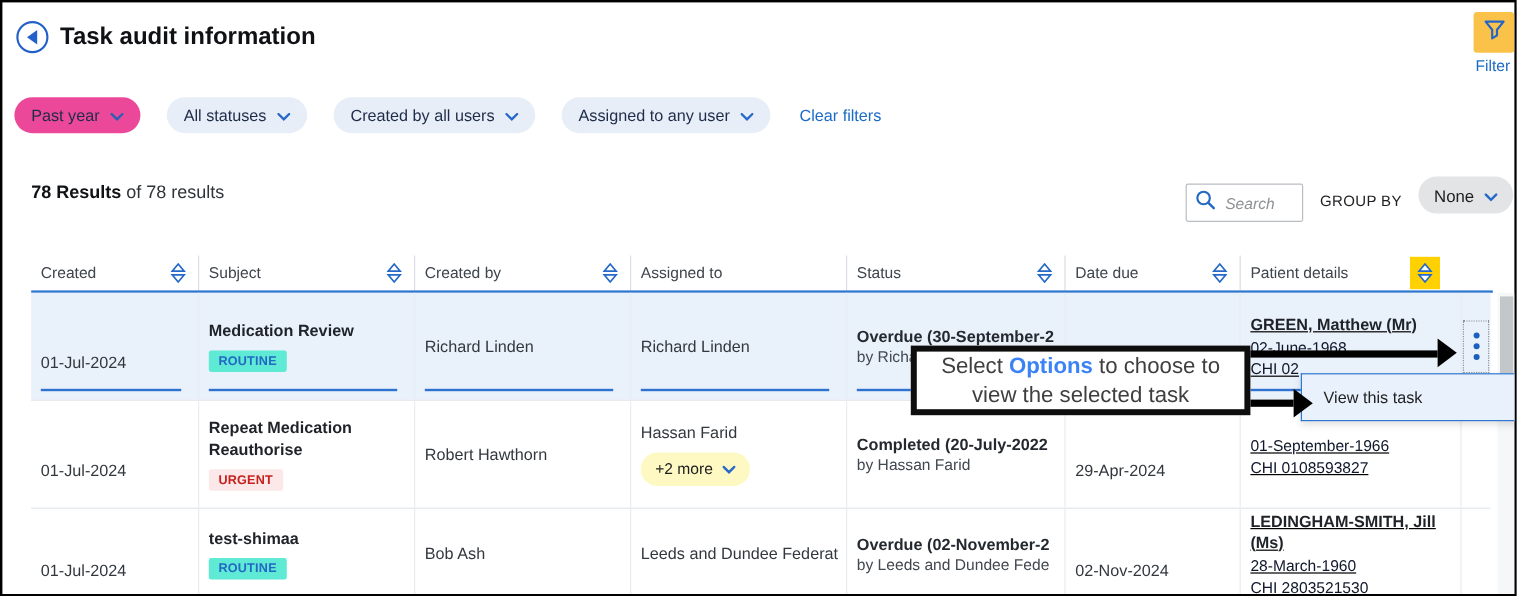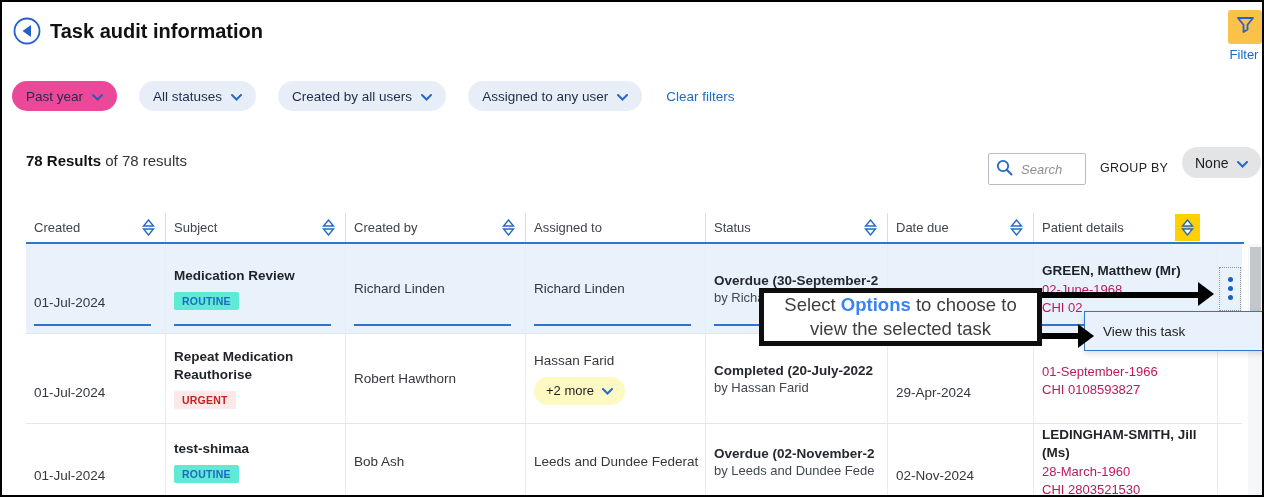--- a/index.html
+++ b/index.html
@@ -49,35 +49,35 @@
   .row{display:flex;position:relative;}
   .row.selected{background:#e9f1fb;}
   .row1{height:89px;}
   .row2{height:89px;border-top:1px solid #e2e6ea;}
   .row3{height:75px;border-top:1px solid #e2e6ea;}
   .cell{box-sizing:border-box;padding-left:8px;display:flex;flex-direction:column;justify-content:center;
         border-right:1px solid #e9ecf0;position:relative;overflow:hidden;}
   .cell:last-child{border-right:none;}
   .row.selected .cell::after{content:"";position:absolute;left:8px;right:14px;bottom:7px;height:2px;background:#2f72cf;}
   .cell.col7{flex-direction:row;padding-left:0;}
-  .pt{flex:1;display:flex;flex-direction:column;justify-content:center;padding-left:8px;overflow:hidden;}
+  .pt{flex:1;display:flex;flex-direction:column;justify-content:center;padding-left:8px;overflow:hidden;text-decoration:underline;}
   .opt{width:24px;border-left:1px solid #e9ecf0;display:flex;align-items:center;justify-content:center;}
 
   .date{font-size:13.5px;color:#33383e;margin-top:28px;}
   .subj{font-size:13.5px;font-weight:700;color:#1f2328;line-height:1.3;margin-bottom:7px;}
   .badge{font-size:10.5px;font-weight:700;letter-spacing:.2px;padding:3px 8px;border-radius:2px;width:fit-content;}
   .badge.routine{color:#2368c4;background:#5eead4;}
   .badge.urgent{color:#c5221f;background:#fce8e8;}
   .name{font-size:13.5px;color:#33383e;white-space:nowrap;}
   .morepill{margin-top:9px;height:28px;background:#fef9c3;border-radius:15px;display:inline-flex;
             align-items:center;gap:8px;padding:0 12px;font-size:13px;color:#1d1d1f;width:fit-content;}
   .st1{font-size:13.5px;font-weight:700;color:#24292f;white-space:nowrap;}
   .st2{font-size:13px;color:#424850;white-space:nowrap;margin-top:2px;}
   .pname{font-size:13.5px;font-weight:700;color:#1f2328;line-height:1.3;}
-  .pline{font-size:13px;color:#be185d;margin-top:3px;white-space:nowrap;}
+  .pline{font-size:13px;color:#0f172a;margin-top:3px;white-space:nowrap;}
   .dotsbox{width:20px;height:42px;border:1px dotted #8f9399;display:flex;flex-direction:column;
            align-items:center;justify-content:center;gap:4px;cursor:pointer;}
   .dot{width:5px;height:5px;border-radius:50%;background:#1b5fbf;}
 
   
   .scroll-track{position:absolute;left:1246px;top:242px;width:14px;height:253px;background:#f6f7f8;z-index:5;}
   .scroll-thumb{position:absolute;left:1248px;top:245px;width:11px;height:82px;background:#c4c7ca;z-index:6;}
   .popup{position:absolute;left:1082px;top:309px;width:182px;height:40px;background:#e9f1fc;
          border:1px solid #2e77d0;border-right:none;box-sizing:border-box;z-index:20;display:flex;
          align-items:center;padding-left:18px;font-size:13.5px;color:#222;

